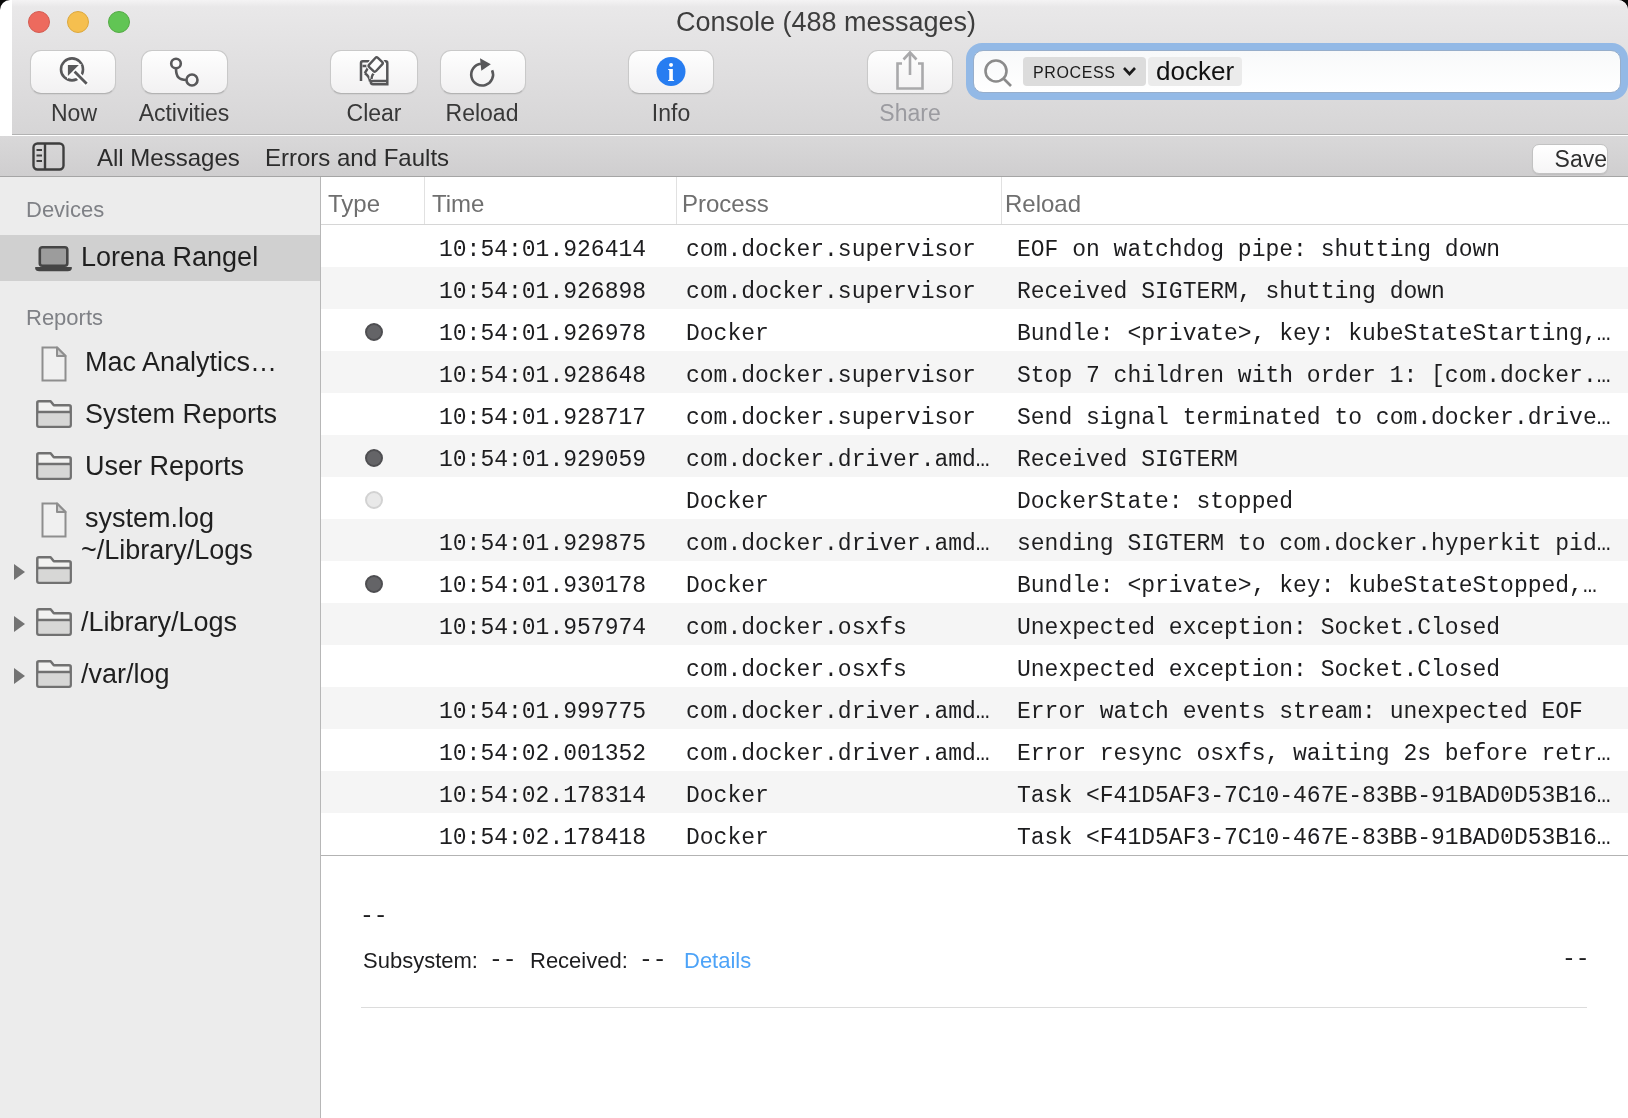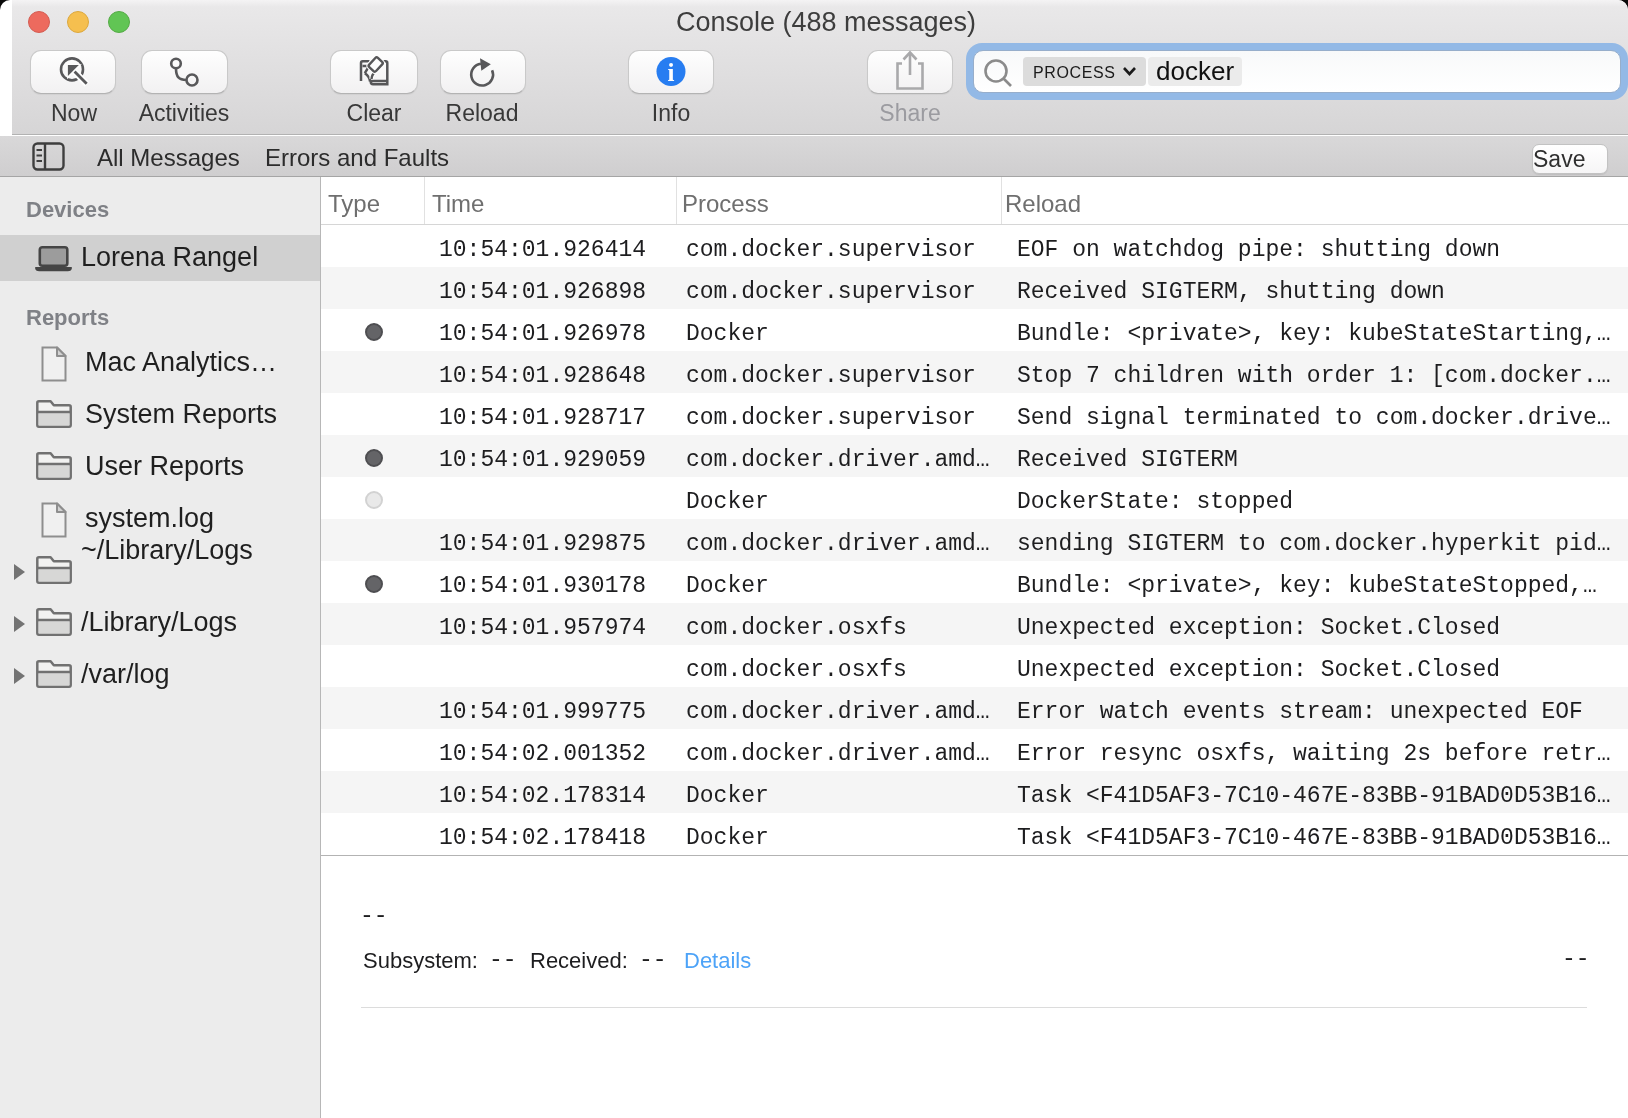--- a/index.html
+++ b/index.html
@@ -5,23 +5,23 @@
 html,body{margin:0;padding:0;width:1628px;height:1118px;background:#0a0a0a;overflow:hidden}
 *{box-sizing:border-box}
 .win{position:absolute;left:0;top:0;width:1628px;height:1118px;border-radius:10px 10px 0 0;overflow:hidden;font-family:"Liberation Sans",sans-serif;background:#fff}
 .chrome{position:absolute;left:12px;top:0;width:1628px;height:135px;background:linear-gradient(#f4f3f4 0px,#e9e8e9 7px,#d6d5d6 134px);border-bottom:1px solid #b2b2b2}
 .tl{position:absolute;top:11px;width:22px;height:22px;border-radius:50%}
 .title{position:absolute;top:7px;left:0;width:100%;text-align:center;font-size:27px;font-weight:500;color:#3d3d3d;letter-spacing:0px}
 .tbtn{position:absolute;top:50px;height:44px;background:linear-gradient(#fefefe,#f2f1f2);border:1px solid #c9c9c9;border-bottom-color:#b3b3b3;border-radius:11px;box-shadow:0 1px 1px rgba(0,0,0,.05)}
 .tlabel{position:absolute;top:100px;font-size:23px;color:#383838;text-align:center;white-space:nowrap}
 .subbar{position:absolute;left:0;top:136px;width:1628px;height:41px;background:linear-gradient(#d9d8d9,#cfcecf);border-bottom:1px solid #a5a5a5}
 .tabtxt{position:absolute;top:144px;font-size:24px;color:#2c2c2c;white-space:nowrap}
-.savebtn{position:absolute;left:1532px;top:144px;width:76px;height:30px;border-radius:7px;background:linear-gradient(#ffffff,#f6f5f6);border:1px solid #c2c2c2;box-shadow:0 1px 1px rgba(0,0,0,.08);font-size:23px;color:#2f2f2f;text-align:left;line-height:28px}
+.savebtn{position:absolute;left:1532px;top:144px;width:76px;height:30px;border-radius:7px;background:linear-gradient(#ffffff,#f6f5f6);border:1px solid #c2c2c2;box-shadow:0 1px 1px rgba(0,0,0,.08);font-size:23px;color:#2f2f2f;text-align:right;line-height:28px}
 .sidebar{position:absolute;left:0;top:177px;width:321px;height:941px;background:#ececec;border-right:1px solid #b7b7b7}
-.shead{position:absolute;left:26px;font-size:22px;font-weight:700;color:#7f8186;white-space:nowrap}
+.shead{position:absolute;left:26px;font-size:22px;font-weight:400;color:#7f8186;white-space:nowrap}
 .sitem{position:absolute;font-size:27px;color:#1f1f1f;white-space:nowrap}
 .selrow{position:absolute;left:0;top:58px;width:320px;height:46px;background:#d0d0d0}
 .sitem{line-height:30px}
 .icn{position:absolute}
 .icn.fold{width:36px;height:29px}
 .tri{position:absolute;left:14px;width:0;height:0;border-left:11px solid #737373;border-top:8px solid transparent;border-bottom:8px solid transparent}
 .thead{position:absolute;left:321px;top:177px;width:1307px;height:48px;background:#fff;border-bottom:1px solid #d6d6d6}
 .hlabel{position:absolute;top:13px;font-size:24px;color:#6f6f6f}
 .hsep{position:absolute;top:0;width:1px;height:47px;background:#e1e1e1}
 .rows{position:absolute;left:321px;top:225px;width:1307px}

